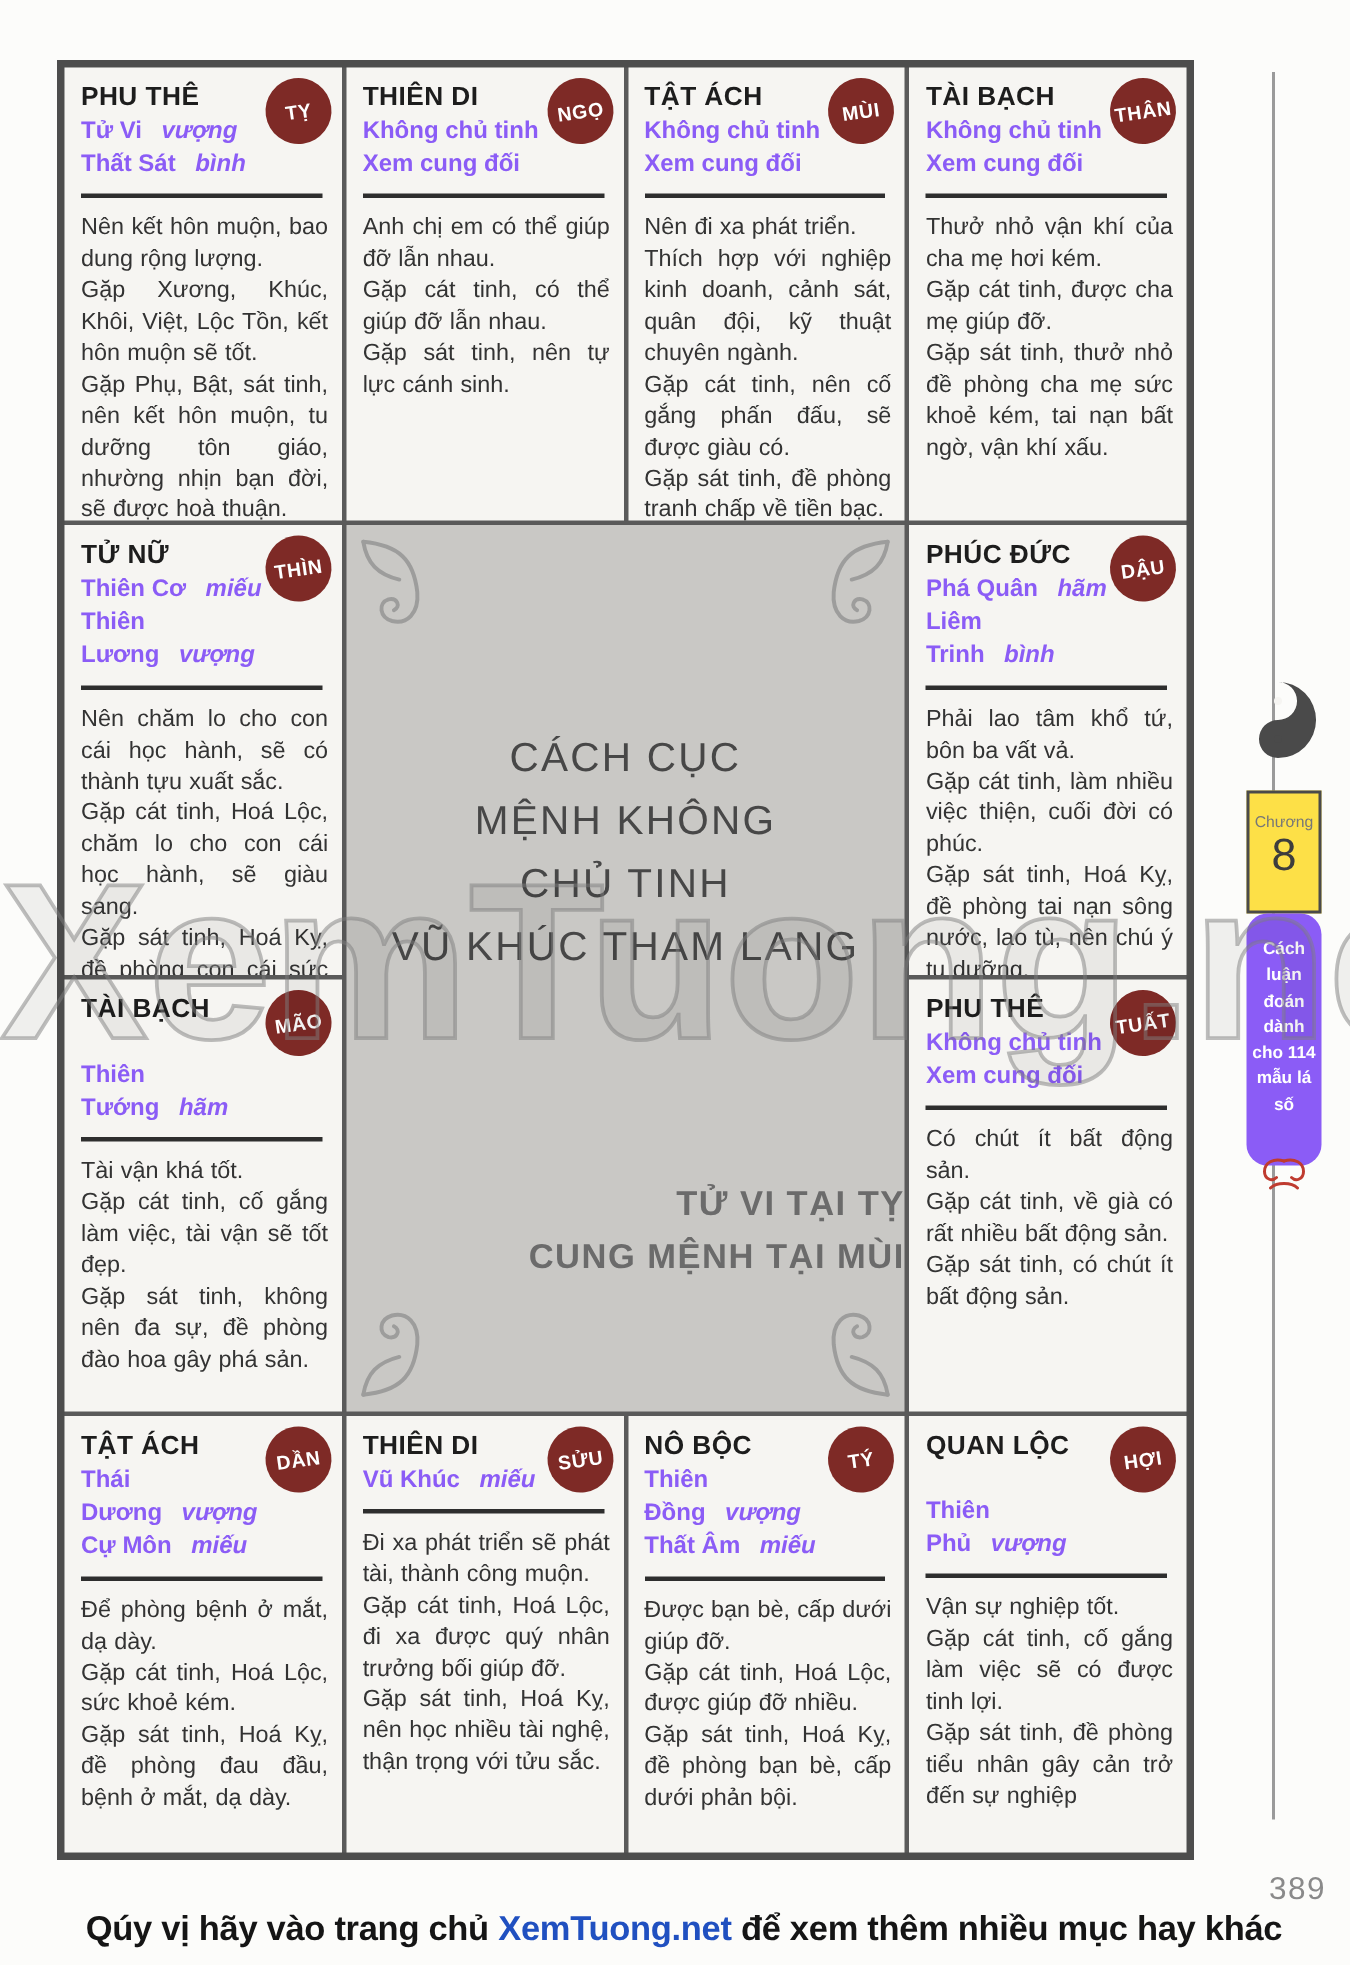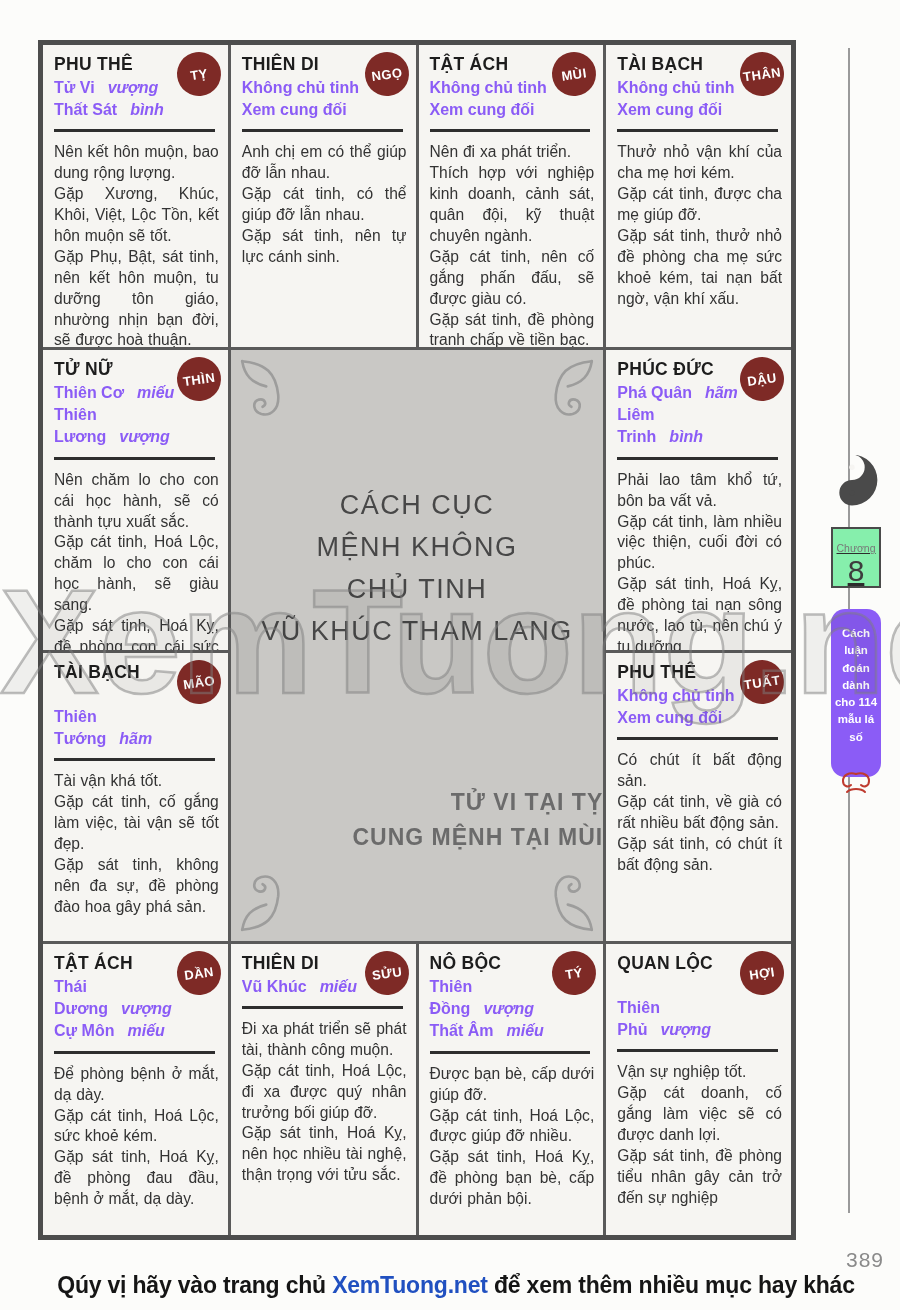--- a/index.html
+++ b/index.html
@@ -86,22 +86,22 @@
     pointer-events:none; z-index:6; white-space:nowrap;
   }
 
   
   .side-rule {
     position:absolute; left:848px; top:48px;
     width:2px; height:1165px; background:#9a9a9a;
   }
   .yinyang { position:absolute; left:825px; top:453px; width:54px; height:54px; z-index:2; }
   .chapter-box {
-    position:absolute; left:831px; top:527px; width:50px; height:61px;
-    background:#86efac; border:2px solid #4a4a4a; text-align:center; z-index:2;text-decoration:underline;
+    position:absolute; left:831px; top:527px; width:50px; height:82px;
+    background:#fde047; border:2px solid #4a4a4a; text-align:center; z-index:2;
   }
   .chapter-label { font-size:10.5px; color:#777; margin-top:13px; }
   .chapter-number { font-size:30px; color:#3d3d3d; line-height:1.1; }
   .side-box {
     position:absolute; left:831px; top:609px; width:50px; height:168px;
     background:#8b5cf6; color:#fff; z-index:2;
     font-size:11.5px; line-height:1.5; text-align:center;
     padding:16px 3px 0 3px; font-weight:bold;border-radius:14px;
   }
   .side-ornament { position:absolute; left:835px; top:770px; width:42px; height:26px; z-index:3; }
@@ -259,21 +259,21 @@
         </div>
       </div>
     <div class="cell" style="grid-column:4;grid-row:4">
         <div class="badge">HỢI</div>
         <div class="palace-name">QUAN LỘC</div>
         <div class="star-line gap"></div>
         <div class="star-line"><span>Thiên Phủ</span><span class="status">vượng</span></div>
         <div class="divider"></div>
         <div class="cell-body">
           <p>Vận sự nghiệp tốt.</p>
-          <p>Gặp cát doanh, cố gắng làm việc sẽ có được danh lợi.</p>
+          <p>Gặp cát tinh, cố gắng làm việc sẽ có được tinh lợi.</p>
           <p>Gặp sát tinh, đề phòng tiểu nhân gây cản trở đến sự nghiệp</p>
         </div>
       </div>
 
     <div class="center-cell">
       <div class="corner tl">
         <svg viewBox="0 0 60 60">
             <g fill="none" stroke="#8f8f8f" stroke-width="2.2" stroke-linecap="round">
           <path d="M6,6 C26,8 34,16 36,34 C37,46 30,52 22,50 C15,48 14,40 20,38 C25,37 27,42 23,44"></path>
           <path d="M6,6 C8,18 14,24 26,27"></path>

